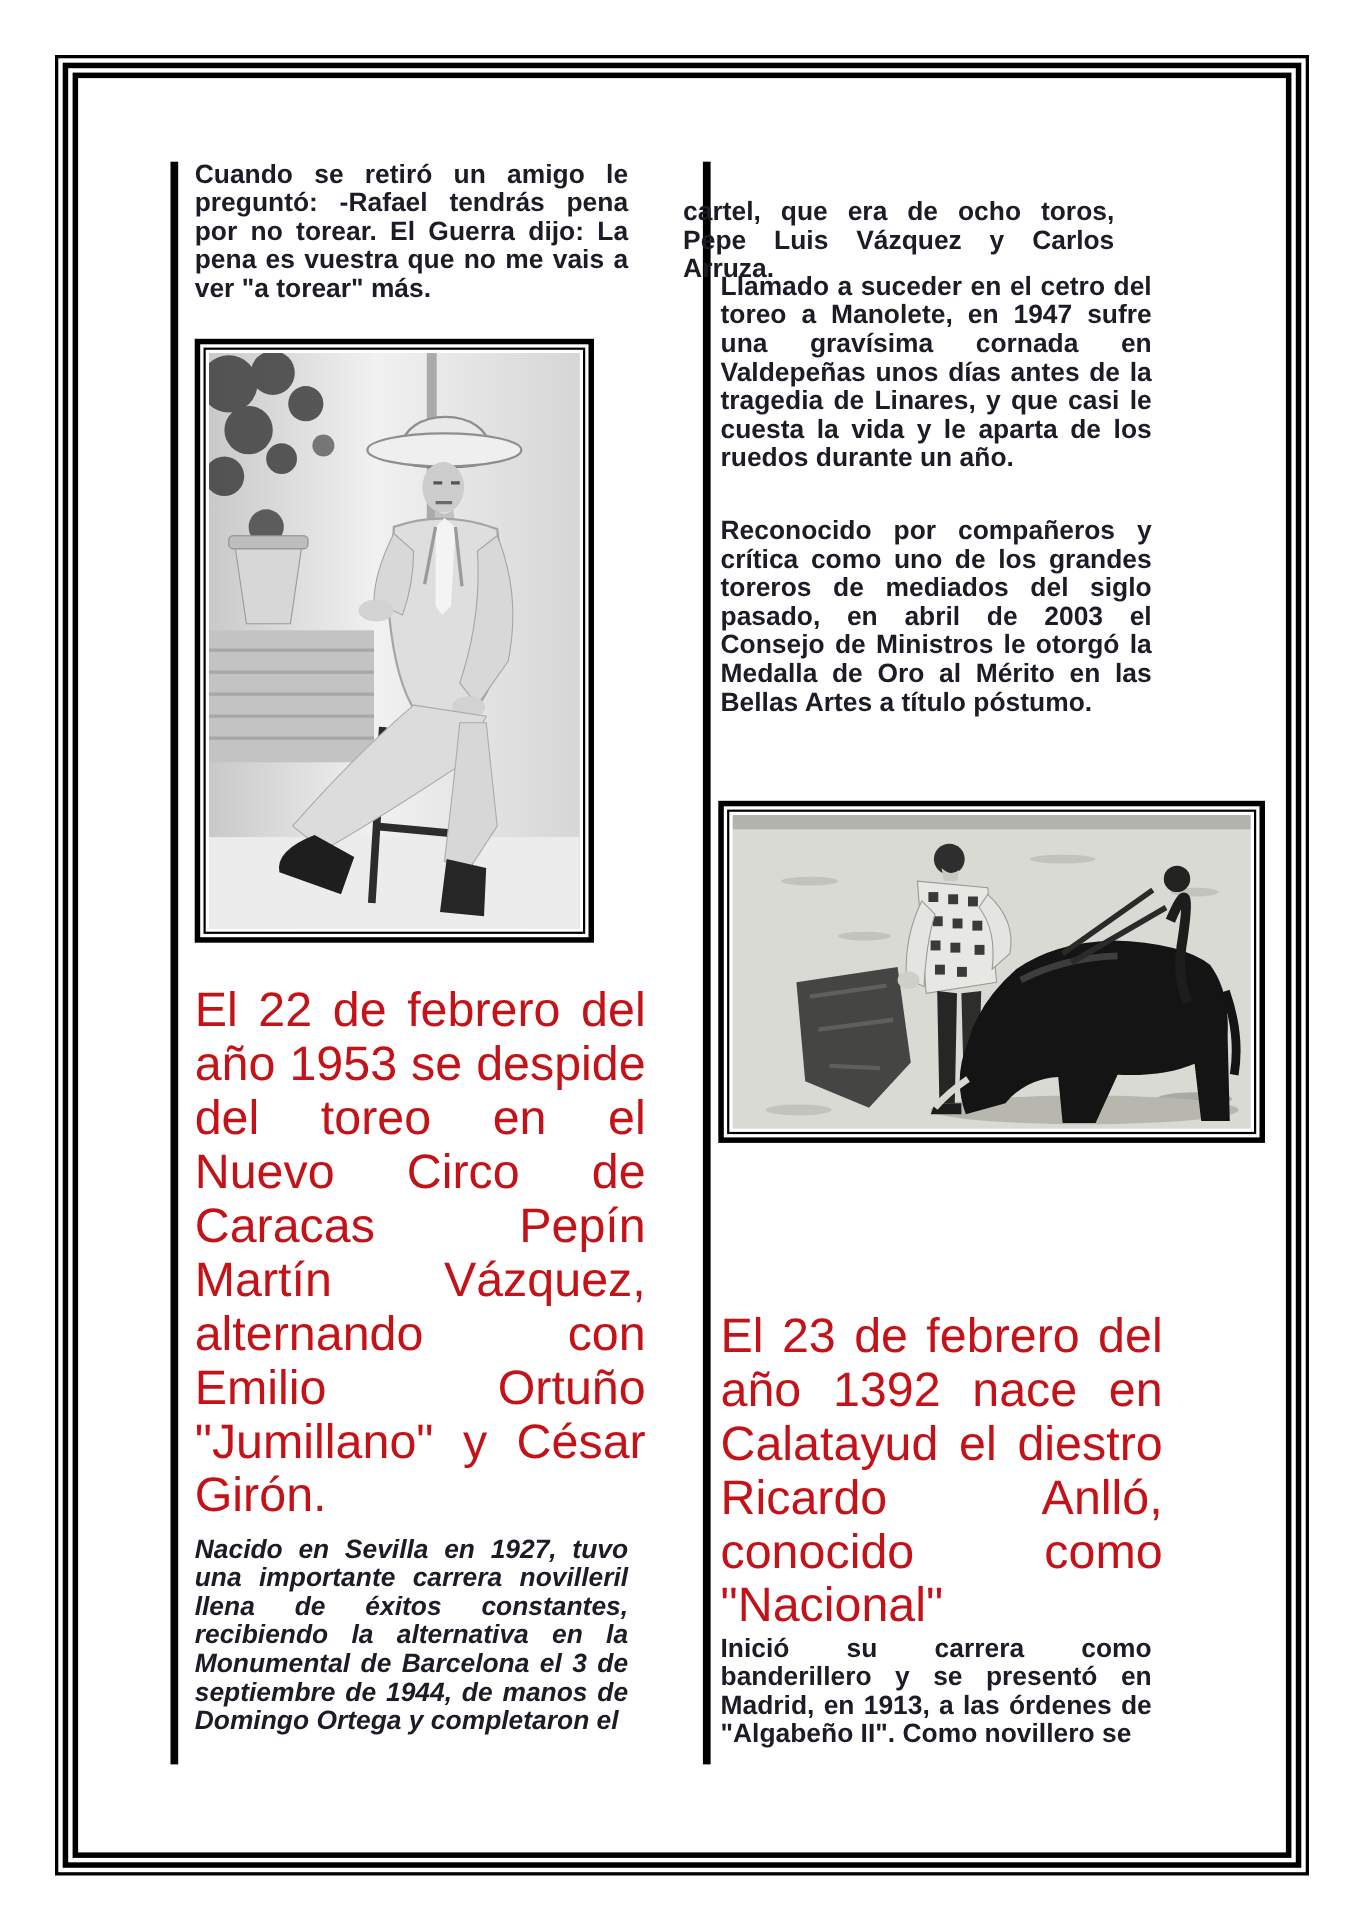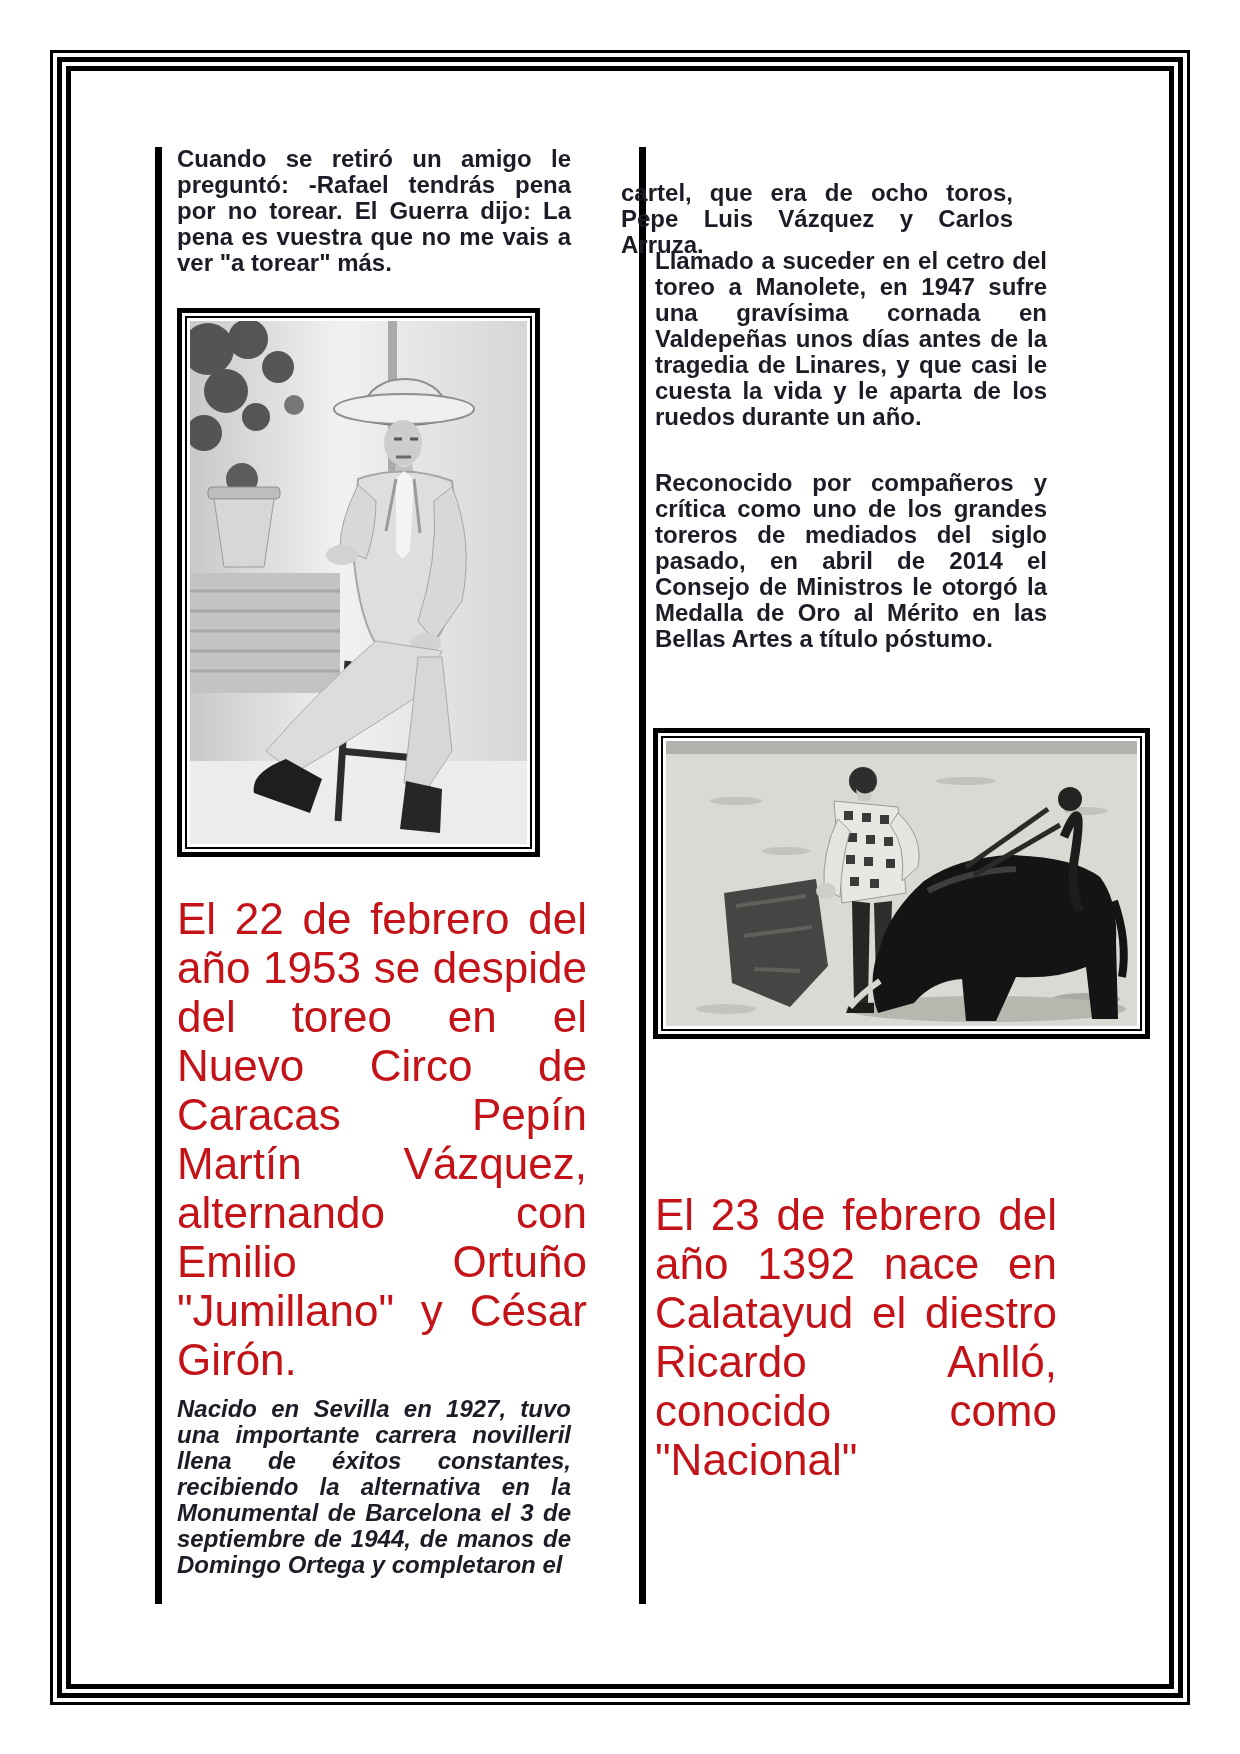--- a/index.html
+++ b/index.html
@@ -153,21 +153,21 @@
   </div>
 
   <h2 class="red-heading h-left">El 22 de febrero del año 1953 se despide del toreo en el Nuevo Circo de Caracas Pepín Martín Vázquez, alternando con Emilio Ortuño "Jumillano" y César Girón.</h2>
 
   <p class="body-text p-nacido">Nacido en Sevilla en 1927, tuvo una importante carrera novilleril llena de éxitos constantes, recibiendo la alternativa en la Monumental de Barcelona el 3 de septiembre de 1944, de manos de Domingo Ortega y completaron el</p>
 
   <p class="body-text p-cartel">cartel, que era de ocho toros, Pepe Luis Vázquez y Carlos Arruza.</p>
 
   <p class="body-text p-llamado">Llamado a suceder en el cetro del toreo a Manolete, en 1947 sufre una gravísima cornada en Valdepeñas unos días antes de la tragedia de Linares, y que casi le cuesta la vida y le aparta de los ruedos durante un año.</p>
 
-  <p class="body-text p-reconocido">Reconocido por compañeros y crítica como uno de los grandes toreros de mediados del siglo pasado, en abril de 2014 el Consejo de Ministros le otorgó la Medalla de Oro al Mérito en las Bellas Artes a título póstumo.</p>
+  <p class="body-text p-reconocido">Reconocido por compañeros y crítica como uno de los grandes toreros de mediados del siglo pasado, en abril de 2003 el Consejo de Ministros le otorgó la Medalla de Oro al Mérito en las Bellas Artes a título póstumo.</p>
 
   <div class="photo photo-2" aria-label="matador with muleta before a black bull with banderillas">
     <div class="photo-inner">
       <svg class="photo-img" viewBox="0 0 471 285" preserveAspectRatio="none">
         <rect x="0" y="0" width="471" height="285" fill="#dadad5"></rect>
         <rect x="0" y="0" width="471" height="13" fill="#b3b3ae"></rect>
         <g fill="#c3c3bc">
           <ellipse cx="70" cy="60" rx="26" ry="4"></ellipse>
             <ellipse cx="300" cy="40" rx="30" ry="4"></ellipse>
           <ellipse cx="420" cy="70" rx="22" ry="4"></ellipse>
@@ -214,14 +214,15 @@
           <path d="M398,96 Q420,44 408,120 Q404,150 414,170" stroke="#1d1d1b" stroke-width="9" fill="none"></path>
           <circle cx="404" cy="58" r="12" fill="#232321"></circle>
           <path d="M448,160 Q462,200 456,236" stroke="#141414" stroke-width="8" fill="none"></path>
         </g>
       </svg>
     </div>
   </div>
 
   <h2 class="red-heading h-right">El 23 de febrero del año 1392 nace en Calatayud el diestro Ricardo Anlló, conocido como "Nacional"</h2>
 
+  <p class="body-text p-inicio">Inició su carrera como banderillero y se presentó en Madrid, en 1913, a las órdenes de "Algabeño II". Como novillero se</p>
 
 </div>
 
 </body></html>

